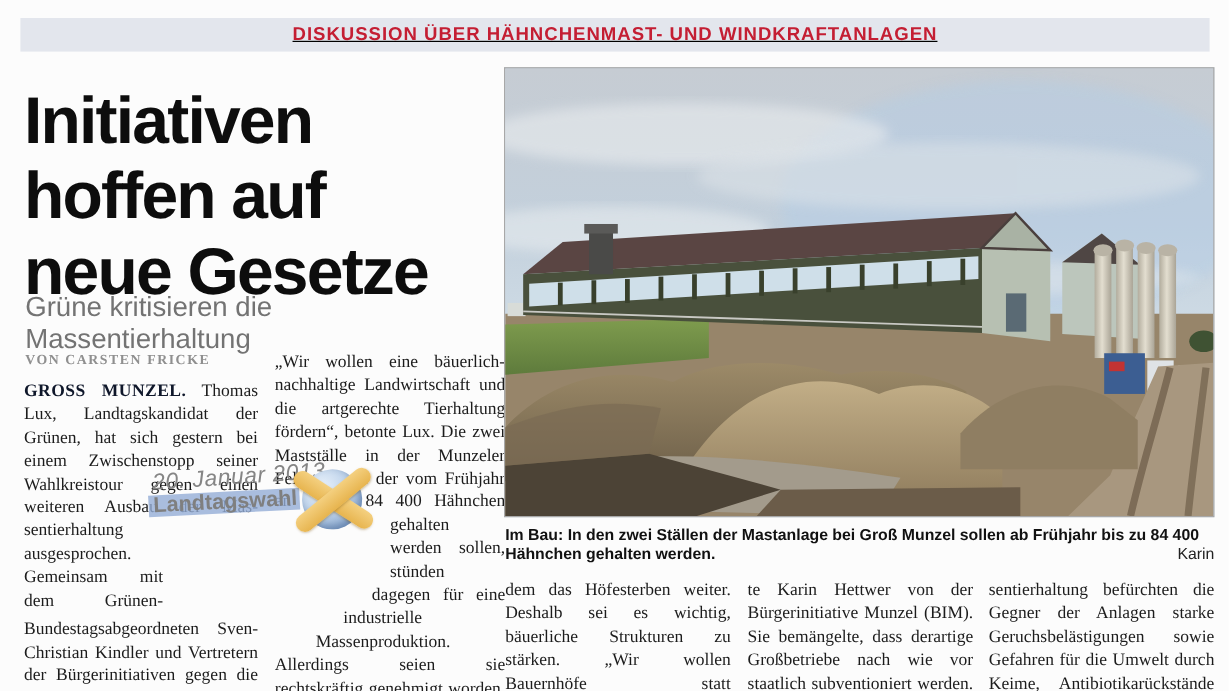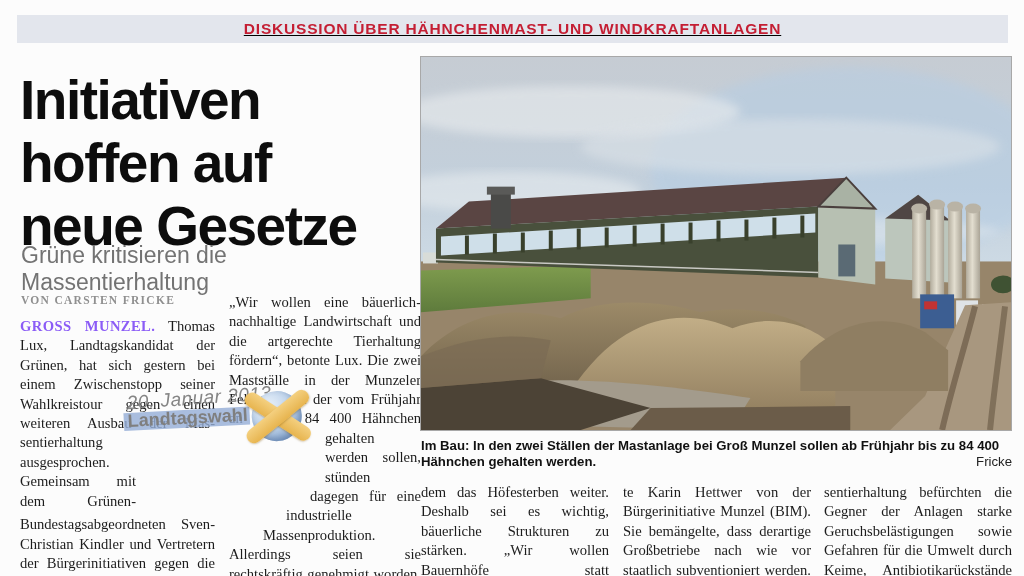--- a/index.html
+++ b/index.html
@@ -20,21 +20,21 @@
            font-family:"Liberation Sans",sans-serif;font-weight:400;font-size:23px;color:#737373;}
   .byline{position:absolute;left:21px;top:294px;font-family:Liberation Serif, serif;
           font-weight:700;font-size:11.5px;letter-spacing:1.3px;color:#8f8f8f;}
 
   
   .serif{font-family:"Liberation Serif",serif;font-size:14.6px;line-height:19.4px;
          color:#1c1c1c;text-align:justify;hyphens:auto;-webkit-hyphens:auto;}
   .serif p{margin:0;}
   .col1{position:absolute;left:20px;top:317px;width:195px;height:260px;overflow:hidden;}
   .col2{position:absolute;left:229px;top:293px;width:192px;height:284px;overflow:hidden;}
-  .lead-red{font-weight:700;color:#8b5cf6;letter-spacing:0.4px;}
+  .lead-red{font-weight:700;color:#0f172a;letter-spacing:0.4px;}
   .wrap-spacer-right{float:right;width:72px;height:78px;margin:2px 0 2px 7px;}
   .wrap-spacer-left{float:left;width:88px;height:115px;margin:2px 8px 2px 0;
       shape-outside:polygon(0 0,58% 0,95% 18%,100% 35%,100% 48%,70% 70%,45% 85%,25% 100%,0 100%);
       shape-margin:5px;}
 
   
   .bcol{position:absolute;top:483px;width:188px;height:93px;overflow:hidden;}
   .bcolA{left:421px;} .bcolB{left:623px;} .bcolC{left:824px;}
 
   
@@ -216,21 +216,21 @@
         <path d="M60,330 C140,316 250,330 330,342 L310,374 L70,368 Z" fill="#a39b8c"></path>
         <path d="M0,332 L120,322 L230,352 L160,374 L0,374 Z" fill="#4c4336"></path>
         <path d="M230,352 L430,350 L430,374 L210,374 Z" fill="#6b5c49"></path>
         <path d="M0,300 C50,280 90,276 130,284 L120,322 L0,332 Z" fill="#7a6b54" opacity="0.7"></path>
       </g>
     </svg>
   </div>
 
   <div class="caption">
     <span>Im Bau: In den zwei Ställen der Mastanlage bei Groß Munzel sollen ab Frühjahr bis zu 84 400 Hähnchen gehalten werden.</span>
-    <span class="caption-credit">Fricke</span>
+    <span class="caption-credit">Karin</span>
   </div>
 
   <div class="bcol bcolA serif" lang="de">
     <p>dem das Höfesterben weiter. Deshalb sei es wichtig, bäuerliche Strukturen zu stärken. „Wir wollen Bauernhöfe statt Agrarfabriken.“</p>
 
   </div>
   <div class="bcol bcolB serif" lang="de">
     <p>te Karin Hettwer von der Bürgerinitiative Munzel (BIM). Sie bemängelte, dass derartige Großbetriebe nach wie vor staatlich subventioniert werden. Außer ihrer grundsätzlichen Kritik an der Mas-</p>
   </div>
   <div class="bcol bcolC serif" lang="de">

